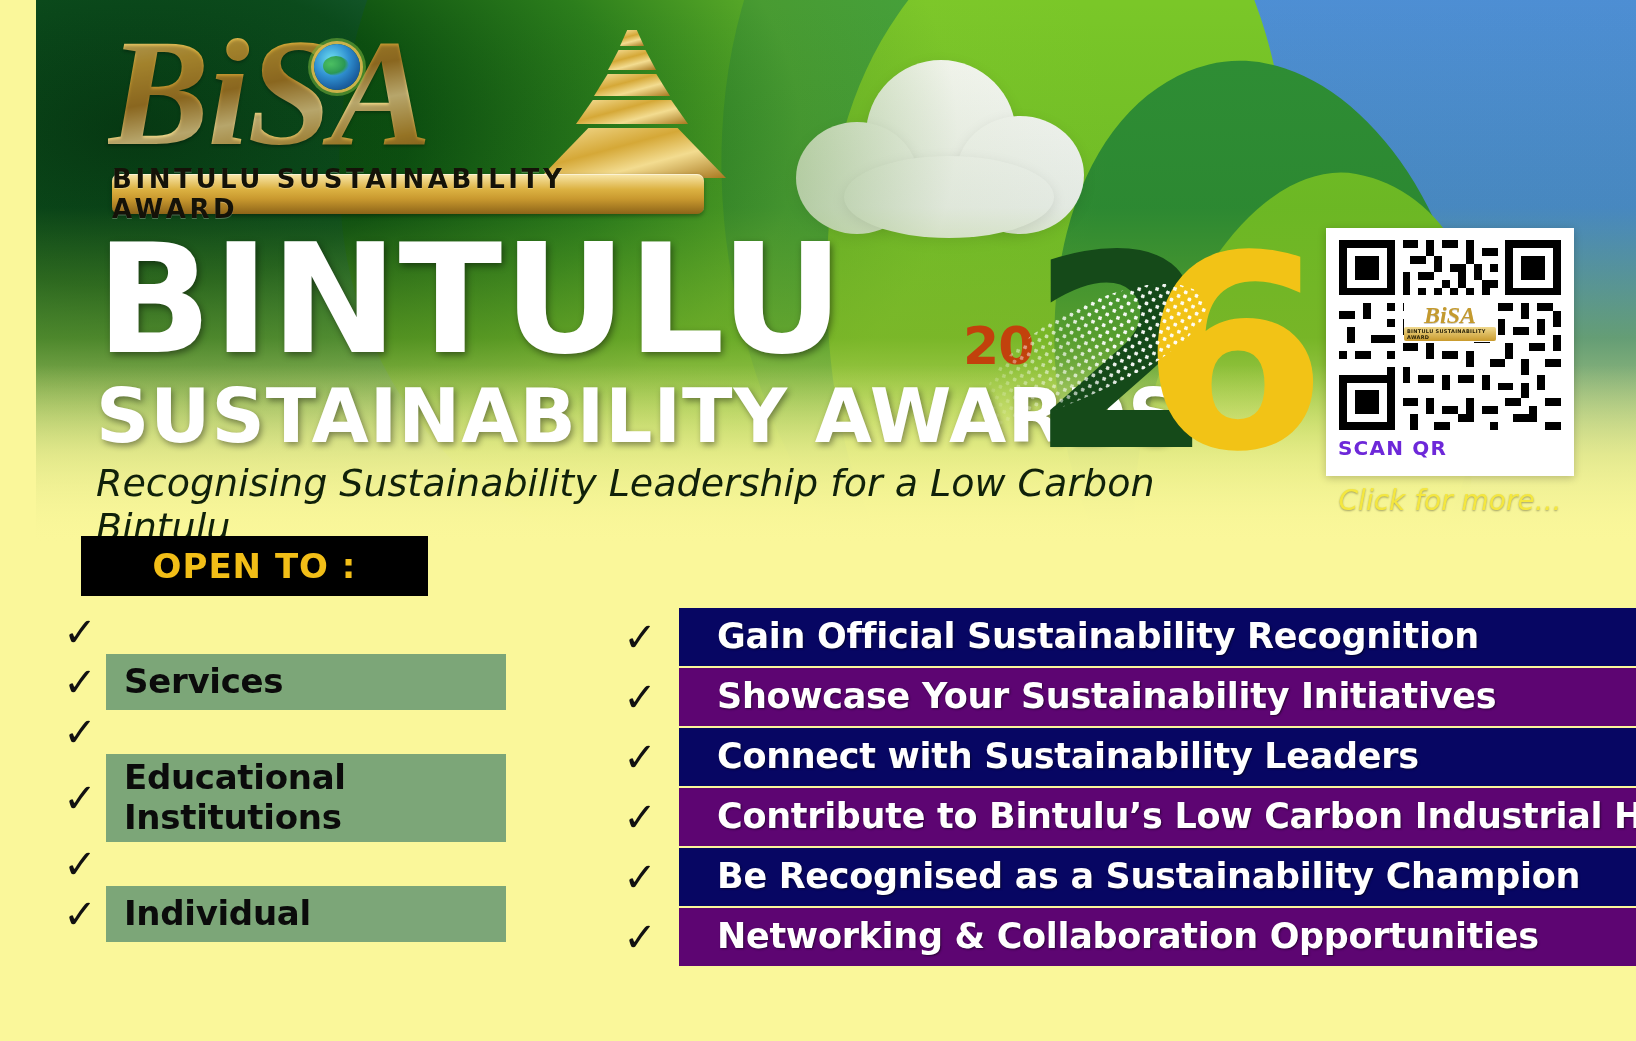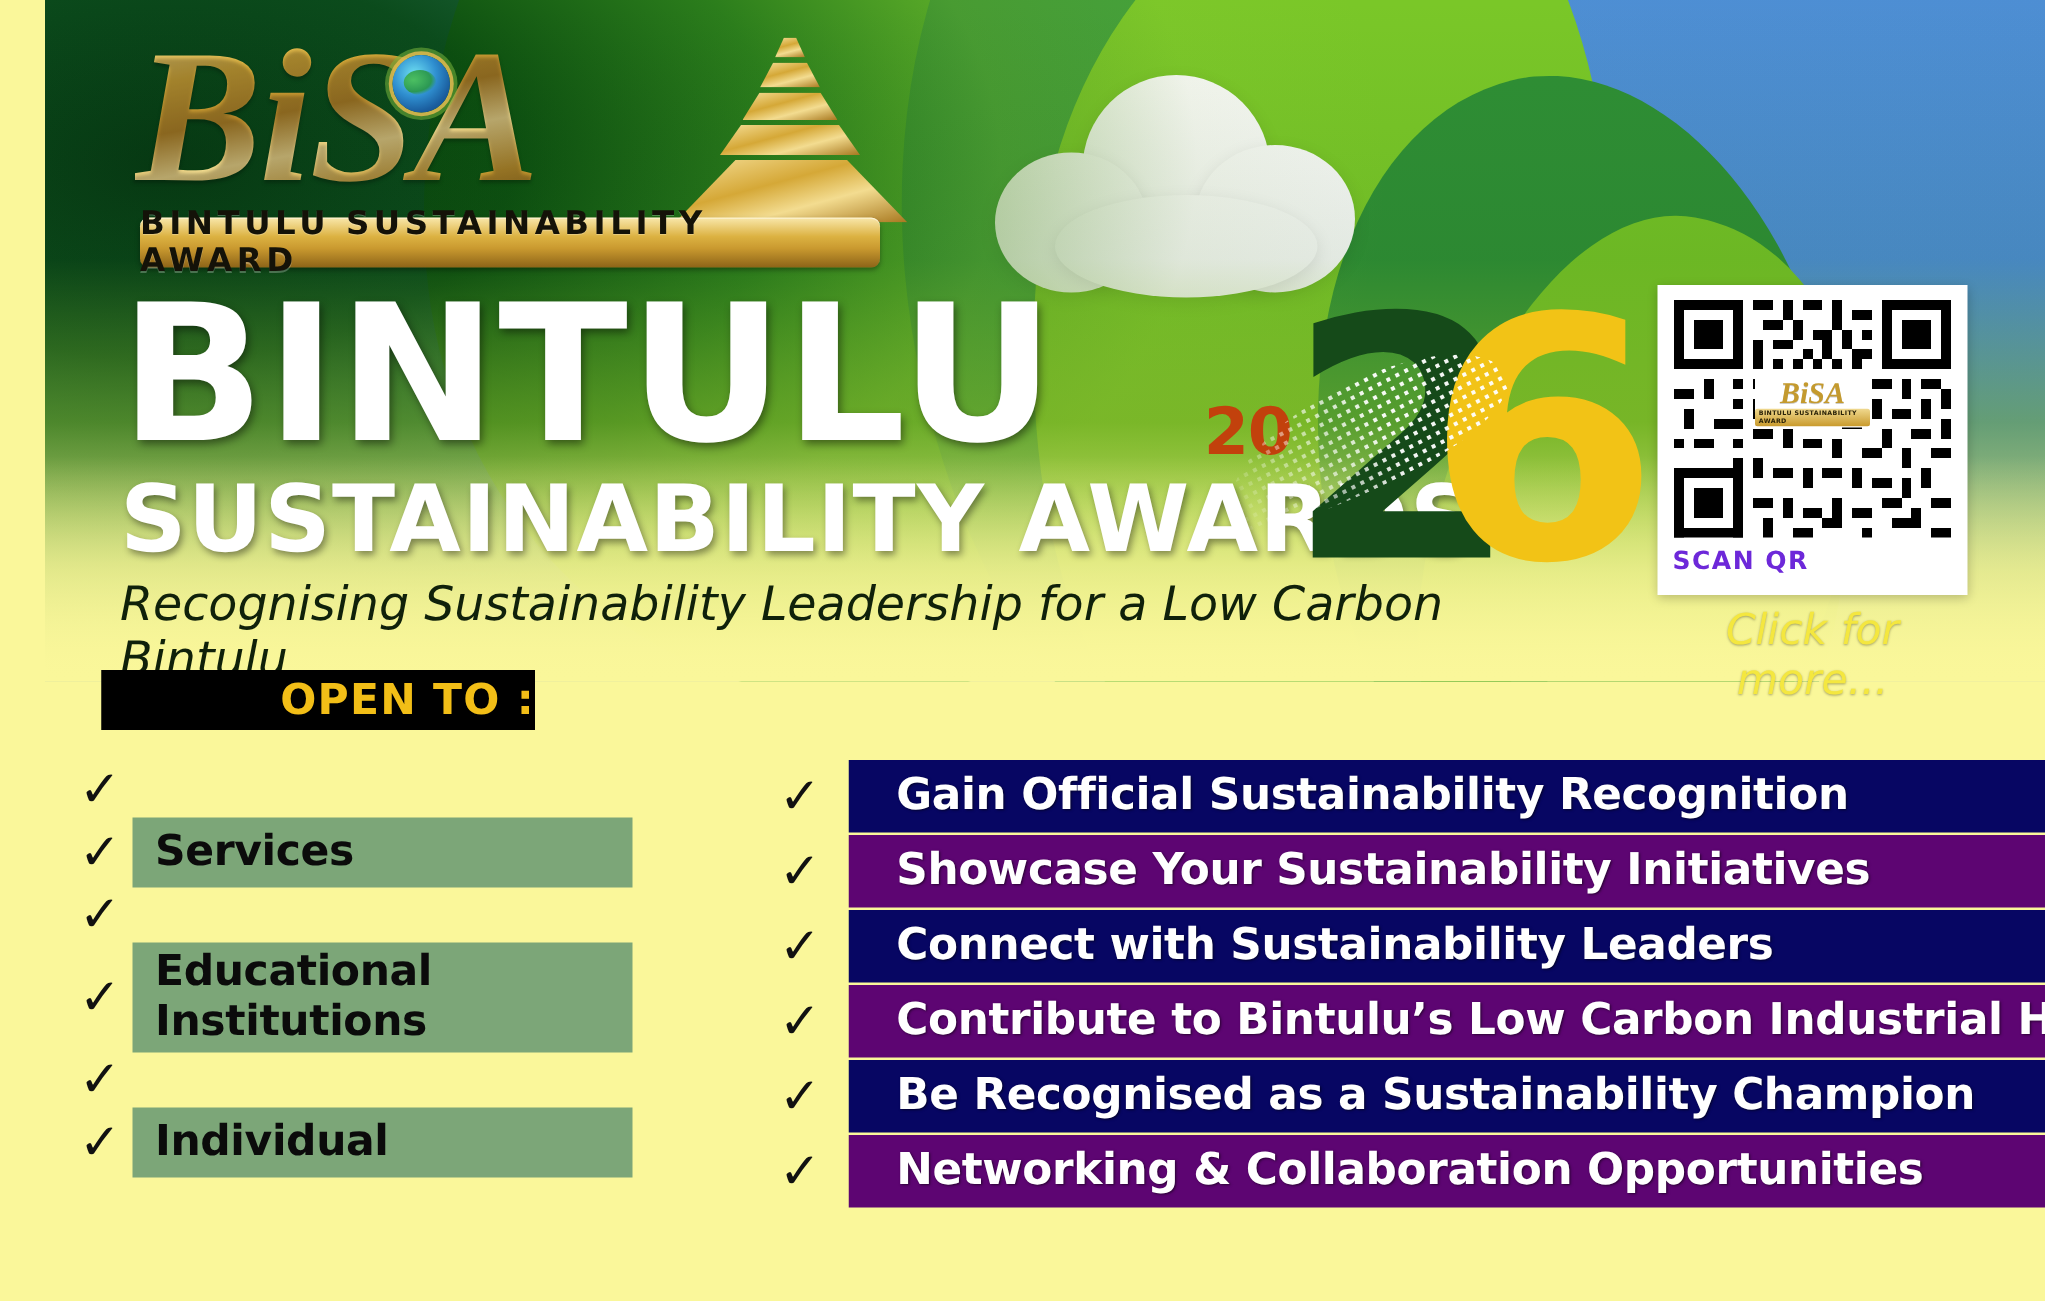--- a/index.html
+++ b/index.html
@@ -268,38 +268,38 @@
     text-align:left;
     font-family:"DejaVu Sans", sans-serif;
     font-size: 20px; font-weight: 800; letter-spacing: 1.2px;
     color: #6d28d9;
     margin-top: 6px;
   }
   .qr-click {
     position:absolute; left: 1290px; top: 484px; width: 248px;
     text-align:center;
     font-family:"DejaVu Sans", sans-serif;
-    font-style: italic; font-size: 34px; font-weight: 500;
+    font-style: italic; font-size: 28px; font-weight: 500;
     color: #F4E73F;
     text-shadow: 0 1px 2px rgba(0,0,0,0.35);
   }
 
   
   .banner {
     position:absolute;
     background:#000000;
     display:flex; align-items:center; justify-content:center;
   }
   .banner span {
     font-family:"DejaVu Sans", sans-serif;
     font-weight: 800;
     letter-spacing: 1px;
     color:#F2BE17;
   }
-  #banner-open  { left: 45px;  top: 536px; width: 347px; height: 48px; justify-content: flex-end; }
+  #banner-open  { left: 45px;  top: 536px; width: 347px; height: 60px; }
   #banner-open span { font-size: 34px; }
   #banner-why   { left: 770px; top: 536px; width: 633px; height: 52px; }
   #banner-why span { font-size: 36px; }
 
   
   .col-left  { position:absolute; left: 18px;  top: 612px; width: 452px; }
   .col-right { position:absolute; left: 565px; top: 608px; width: 1060px; }
 
   .row {
     display:flex; align-items:stretch;

